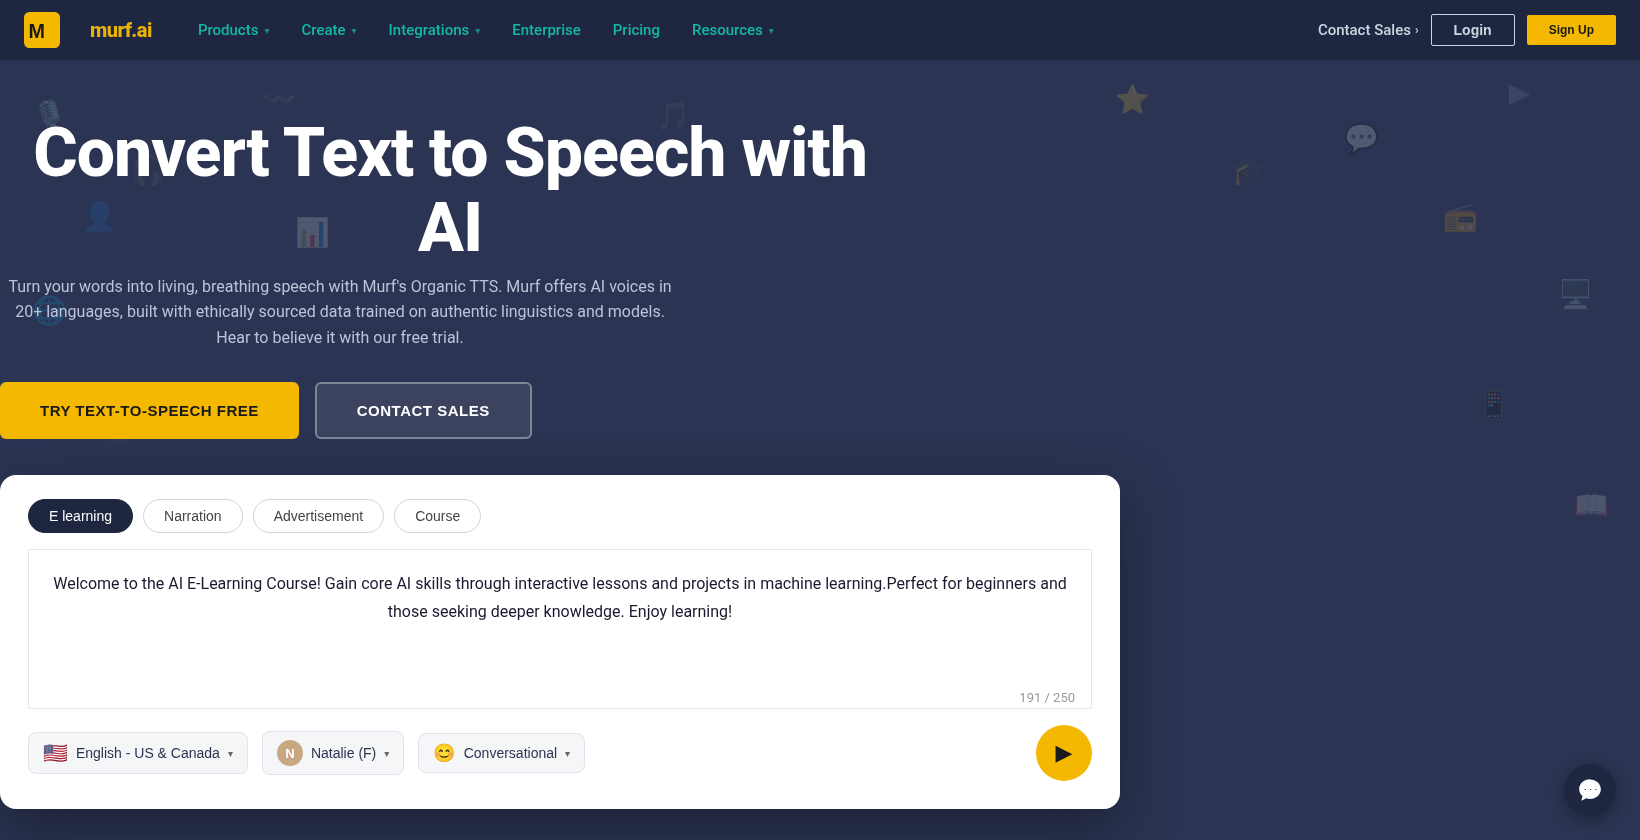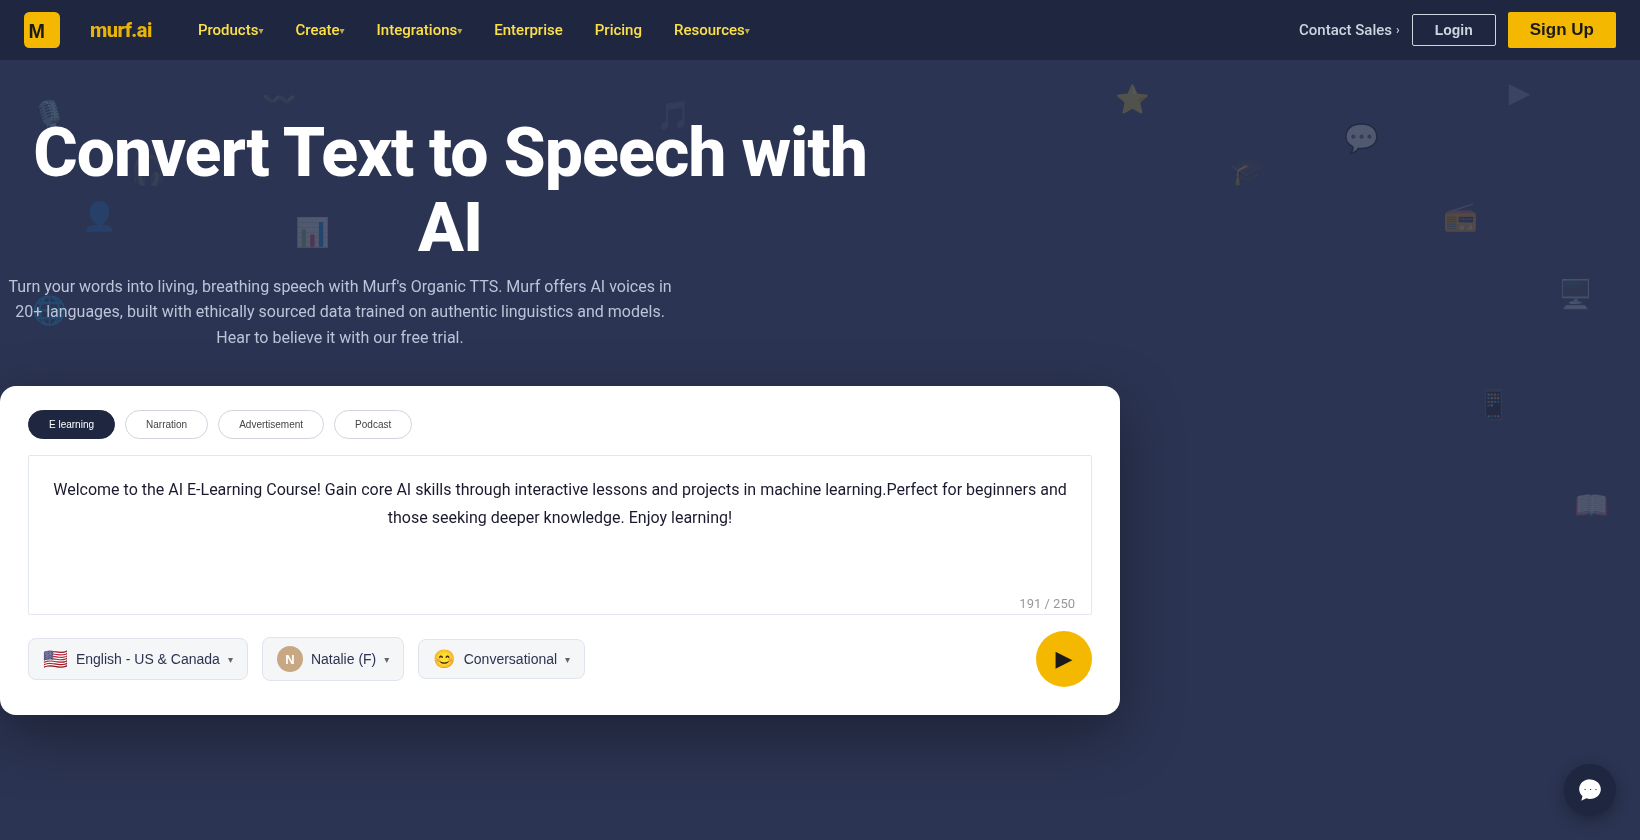--- a/index.html
+++ b/index.html
@@ -38,22 +38,22 @@
     .nav-links {
       display: flex;
       align-items: center;
       gap: 4px;
       flex: 1;
     }
 
     .nav-item {
       display: flex;
       align-items: center;
-      gap: 0;
-      color: #fde047;
+      gap: 6px;
+      color: #14b8a6;
       font-size: 15px;
       font-weight: 500;
       padding: 8px 14px;
       cursor: pointer;
       border-radius: 6px;
       white-space: nowrap;
     }
 
     .nav-item .chevron {
       font-size: 10px;
@@ -85,21 +85,21 @@
       font-weight: 600;
       padding: 7px 22px;
       border-radius: 2px;
       cursor: pointer;
     }
 
     .btn-signup {
       background: #f5b800;
       border: none;
       color: #1a1a1a;
-      font-size: 17px;
+      font-size: 12px;
       font-weight: 700;
       padding: 8px 22px;
       border-radius: 2px;
       cursor: pointer;
     }
 
     
     .hero-bg {
       position: absolute;
       top: 60px;
@@ -197,21 +197,21 @@
     
     .demo-tabs {
       display: flex;
       gap: 10px;
       margin-bottom: 16px;
     }
 
     .demo-tab {
       padding: 8px 20px;
       border-radius: 999px;
-      font-size: 10px;
+      font-size: 14px;
       font-weight: 500;
       cursor: pointer;
       border: 1.5px solid #d0d5dd;
       background: transparent;
       color: #444;
     }
 
     .demo-tab.active {
       background: #1e2640;
       color: #fff;
@@ -407,28 +407,32 @@
       <span class="bg-icon" style="top:5%;left:40%;">🎵</span>
       <span class="bg-icon" style="top:3%;left:68%;">⭐</span>
       <span class="bg-icon" style="top:12%;left:75%;">🎓</span>
       <span class="bg-icon" style="top:20%;left:18%;">📊</span>
     </div>
 
     <div class="hero">
       <h1 class="hero-title">Convert Text to Speech with AI</h1>
       <p class="hero-subtitle">Turn your words into living, breathing speech with Murf's Organic TTS. Murf offers AI voices in 20+ languages, built with ethically sourced data trained on authentic linguistics and models. Hear to believe it with our free trial.</p>
 
+      <div class="hero-buttons">
+        <button class="btn-primary">TRY TEXT-TO-SPEECH FREE</button>
+        <button class="btn-secondary">CONTACT SALES</button>
+      </div>
 
       <div class="demo-card">
 
         <div class="demo-tabs">
           <button class="demo-tab active">E learning</button>
           <button class="demo-tab">Narration</button>
           <button class="demo-tab">Advertisement</button>
-          <button class="demo-tab">Podcast</button>
+          <button class="demo-tab">Course</button>
         </div>
 
         <div class="demo-textarea-wrap">
           <div class="demo-text-content">Welcome to the AI E-Learning Course! Gain core AI skills through interactive lessons and projects in machine learning.Perfect for beginners and those seeking deeper knowledge. Enjoy learning!</div>
           <span class="char-count">191 / 250</span>
         </div>
 
         <div class="demo-controls">
 
           <button class="dropdown-btn">

